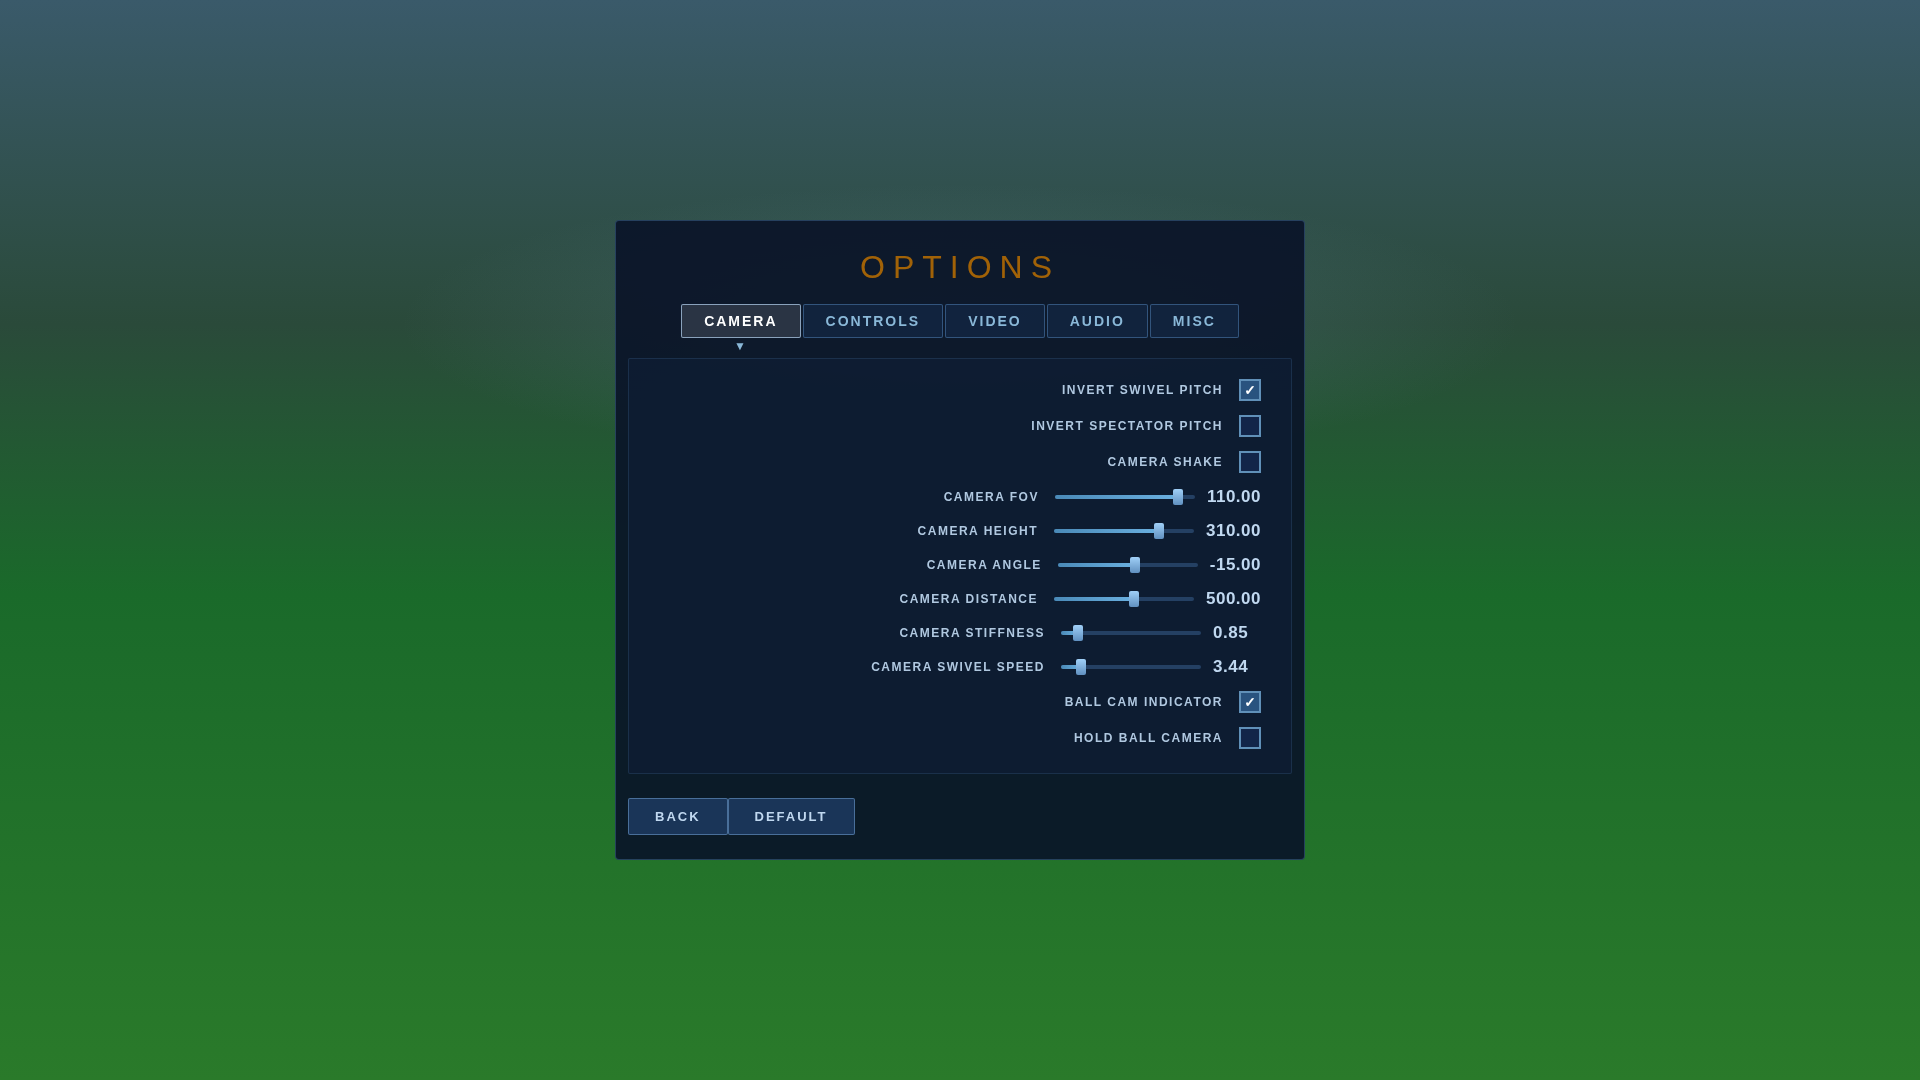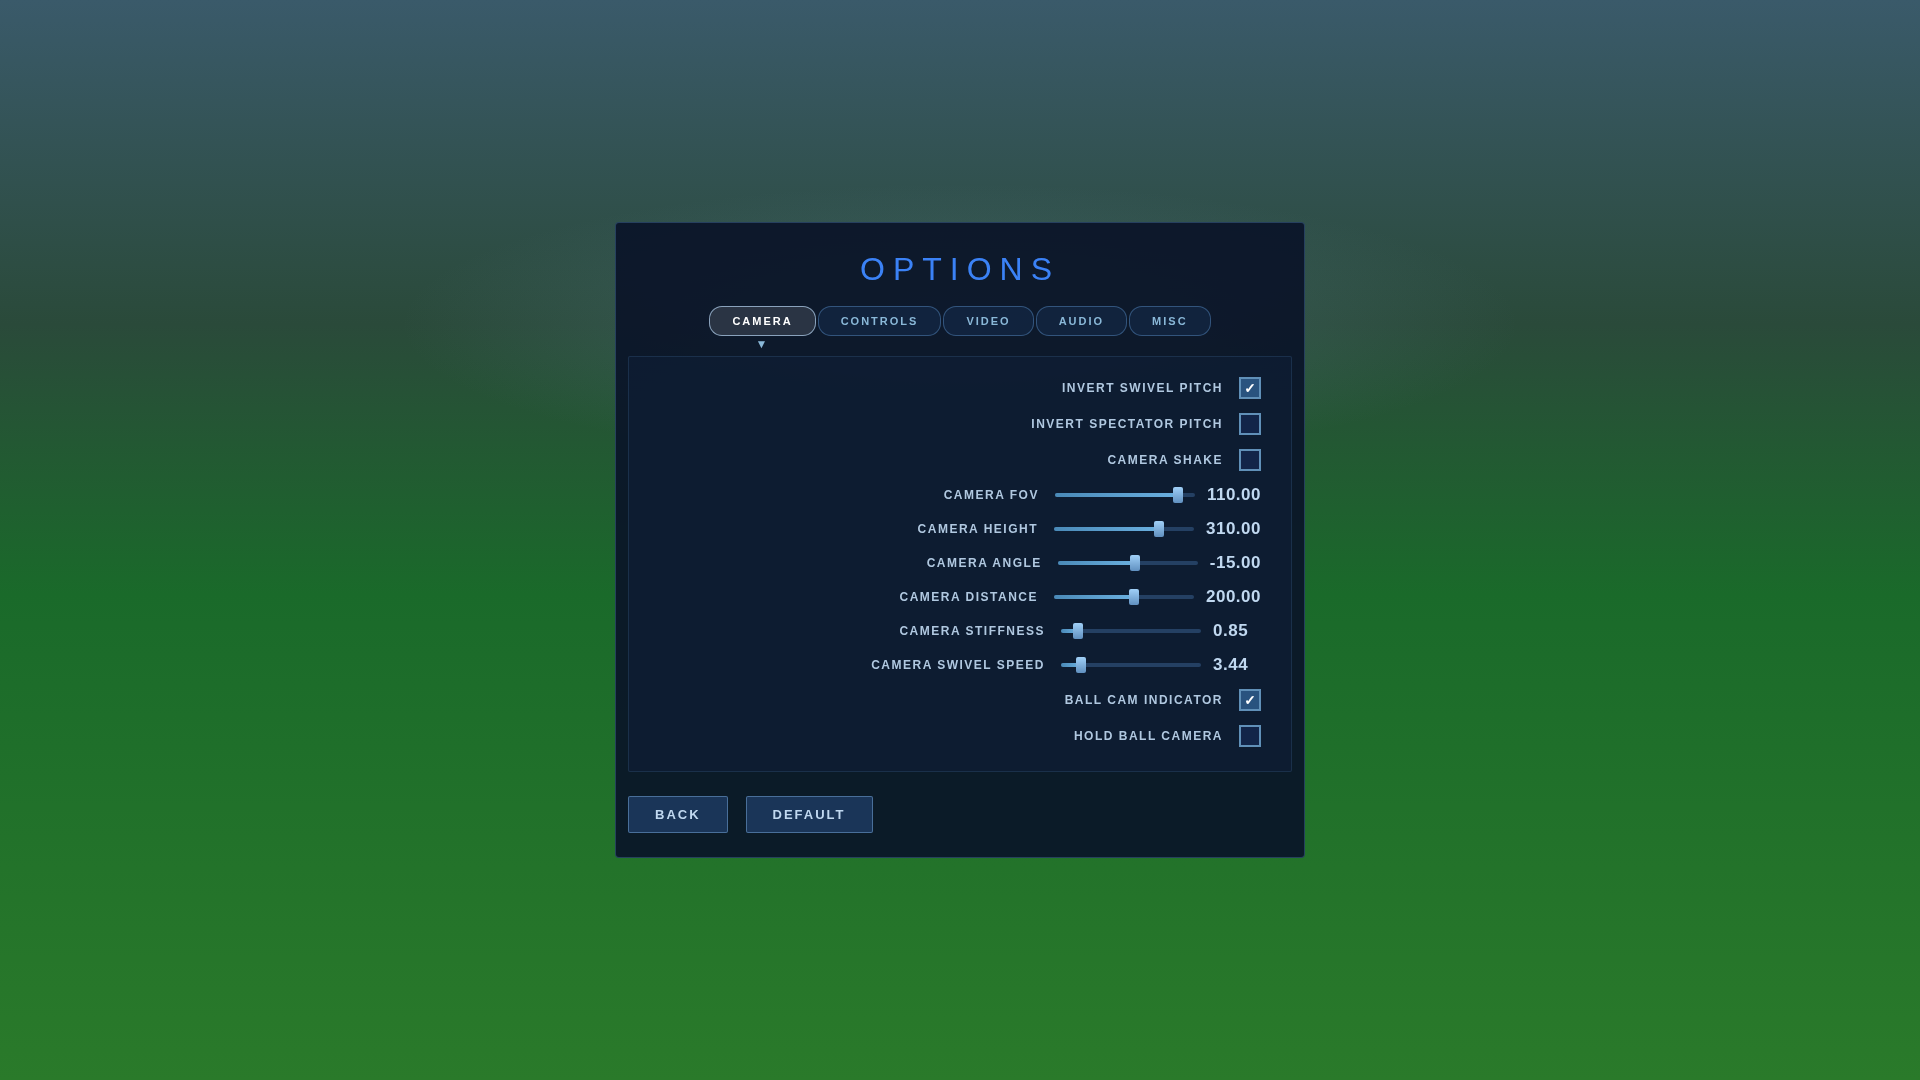--- a/index.html
+++ b/index.html
@@ -40,45 +40,45 @@
       position: relative;
     }
 
     
     .modal-title {
       text-align: center;
       padding: 28px 0 18px 0;
       font-size: 32px;
       font-weight: 300;
       letter-spacing: 8px;
-      color: #3b82f6;
+      color: #a16207;
       text-transform: uppercase;
       font-family: 'Arial', sans-serif;
     }
 
     
     .tabs {
       display: flex;
       justify-content: center;
       gap: 2px;
       margin-bottom: 0;
       padding-bottom: 0;
     }
 
     .tab {
       padding: 8px 22px;
-      font-size: 11px;
+      font-size: 14px;
       letter-spacing: 2px;
       font-weight: bold;
       text-transform: uppercase;
       cursor: pointer;
       border: 1px solid rgba(100,160,220,0.4);
       background: rgba(20,40,70,0.7);
       color: #8ab8d8;
-      border-radius: 13px;
+      border-radius: 2px;
       position: relative;
     }
 
     .tab.active {
       background: rgba(255,255,255,0.12);
       color: #ffffff;
       border-color: rgba(180,210,240,0.7);
     }
 
     .tab.active::after {
@@ -186,21 +186,21 @@
       font-size: 17px;
       color: #c0d8f0;
       min-width: 48px;
       text-align: left;
       letter-spacing: 0.5px;
     }
 
     
     .bottom-buttons {
       display: flex;
-      gap: 18px;
+      gap: 0;
       padding: 12px 12px 0 12px;
     }
 
     .btn {
       padding: 10px 26px;
       font-size: 13px;
       letter-spacing: 2px;
       font-weight: bold;
       text-transform: uppercase;
       cursor: pointer;
@@ -288,21 +288,21 @@
         </div>
       </div>
 
       <div class="setting-row">
         <span class="setting-label">CAMERA DISTANCE</span>
         <div class="slider-container">
           <div class="slider-track">
             <div class="slider-fill" style="width:57%"></div>
             <div class="slider-thumb" style="left:57%"></div>
           </div>
-          <span class="slider-value">200.00</span>
+          <span class="slider-value">500.00</span>
         </div>
       </div>
 
       <div class="setting-row">
         <span class="setting-label">CAMERA STIFFNESS</span>
         <div class="slider-container">
           <div class="slider-track">
             <div class="slider-fill" style="width:12%"></div>
             <div class="slider-thumb" style="left:12%"></div>
           </div>

